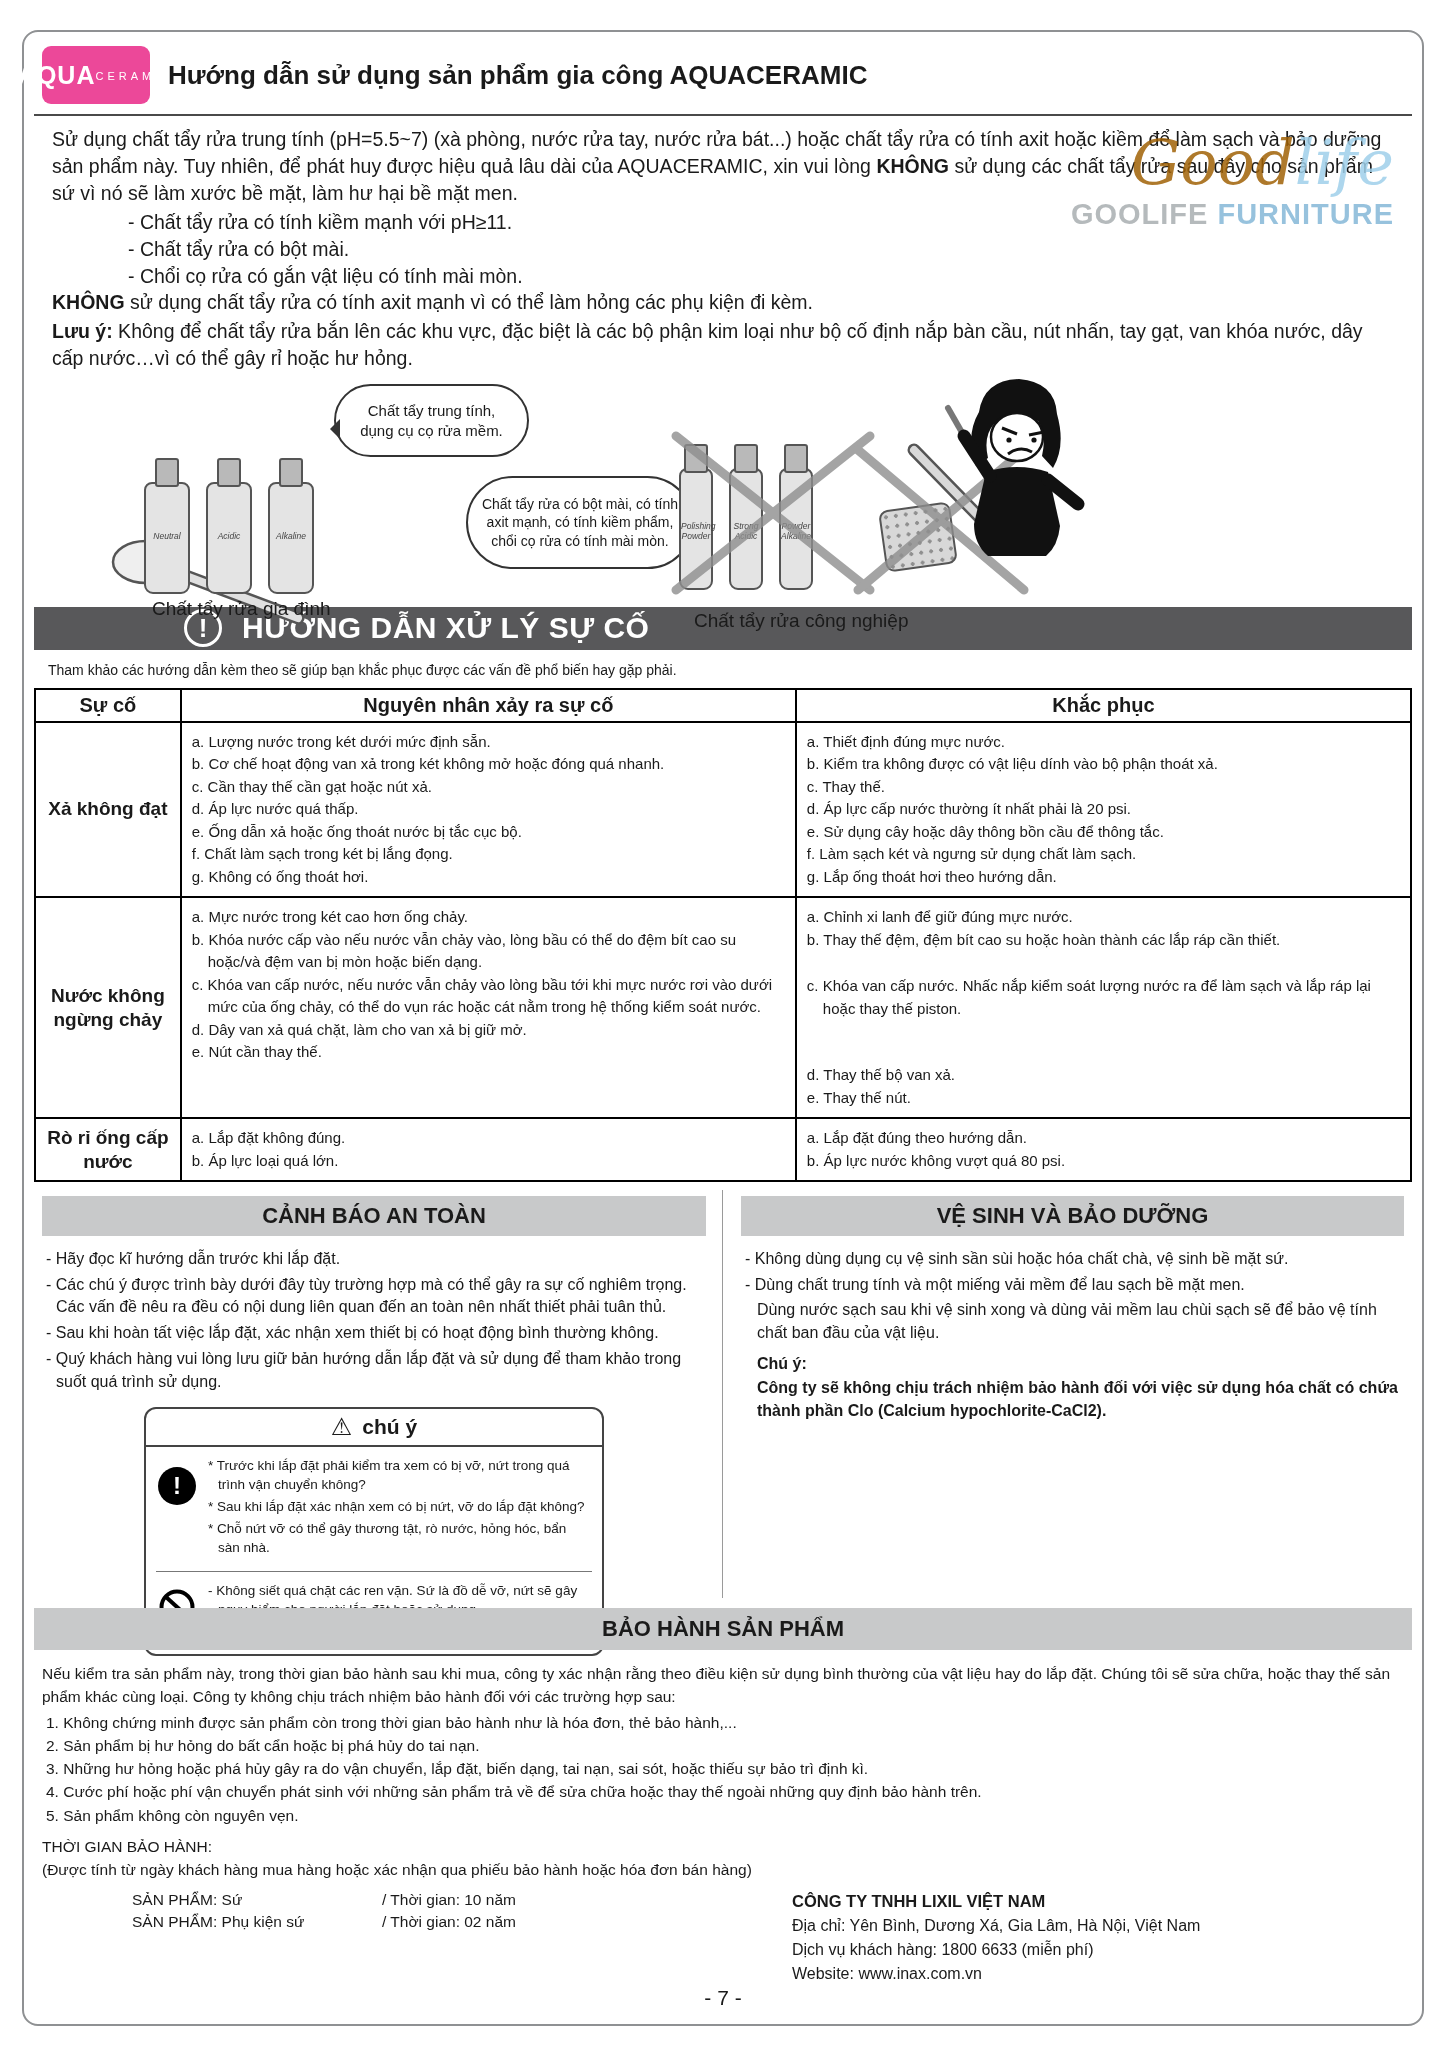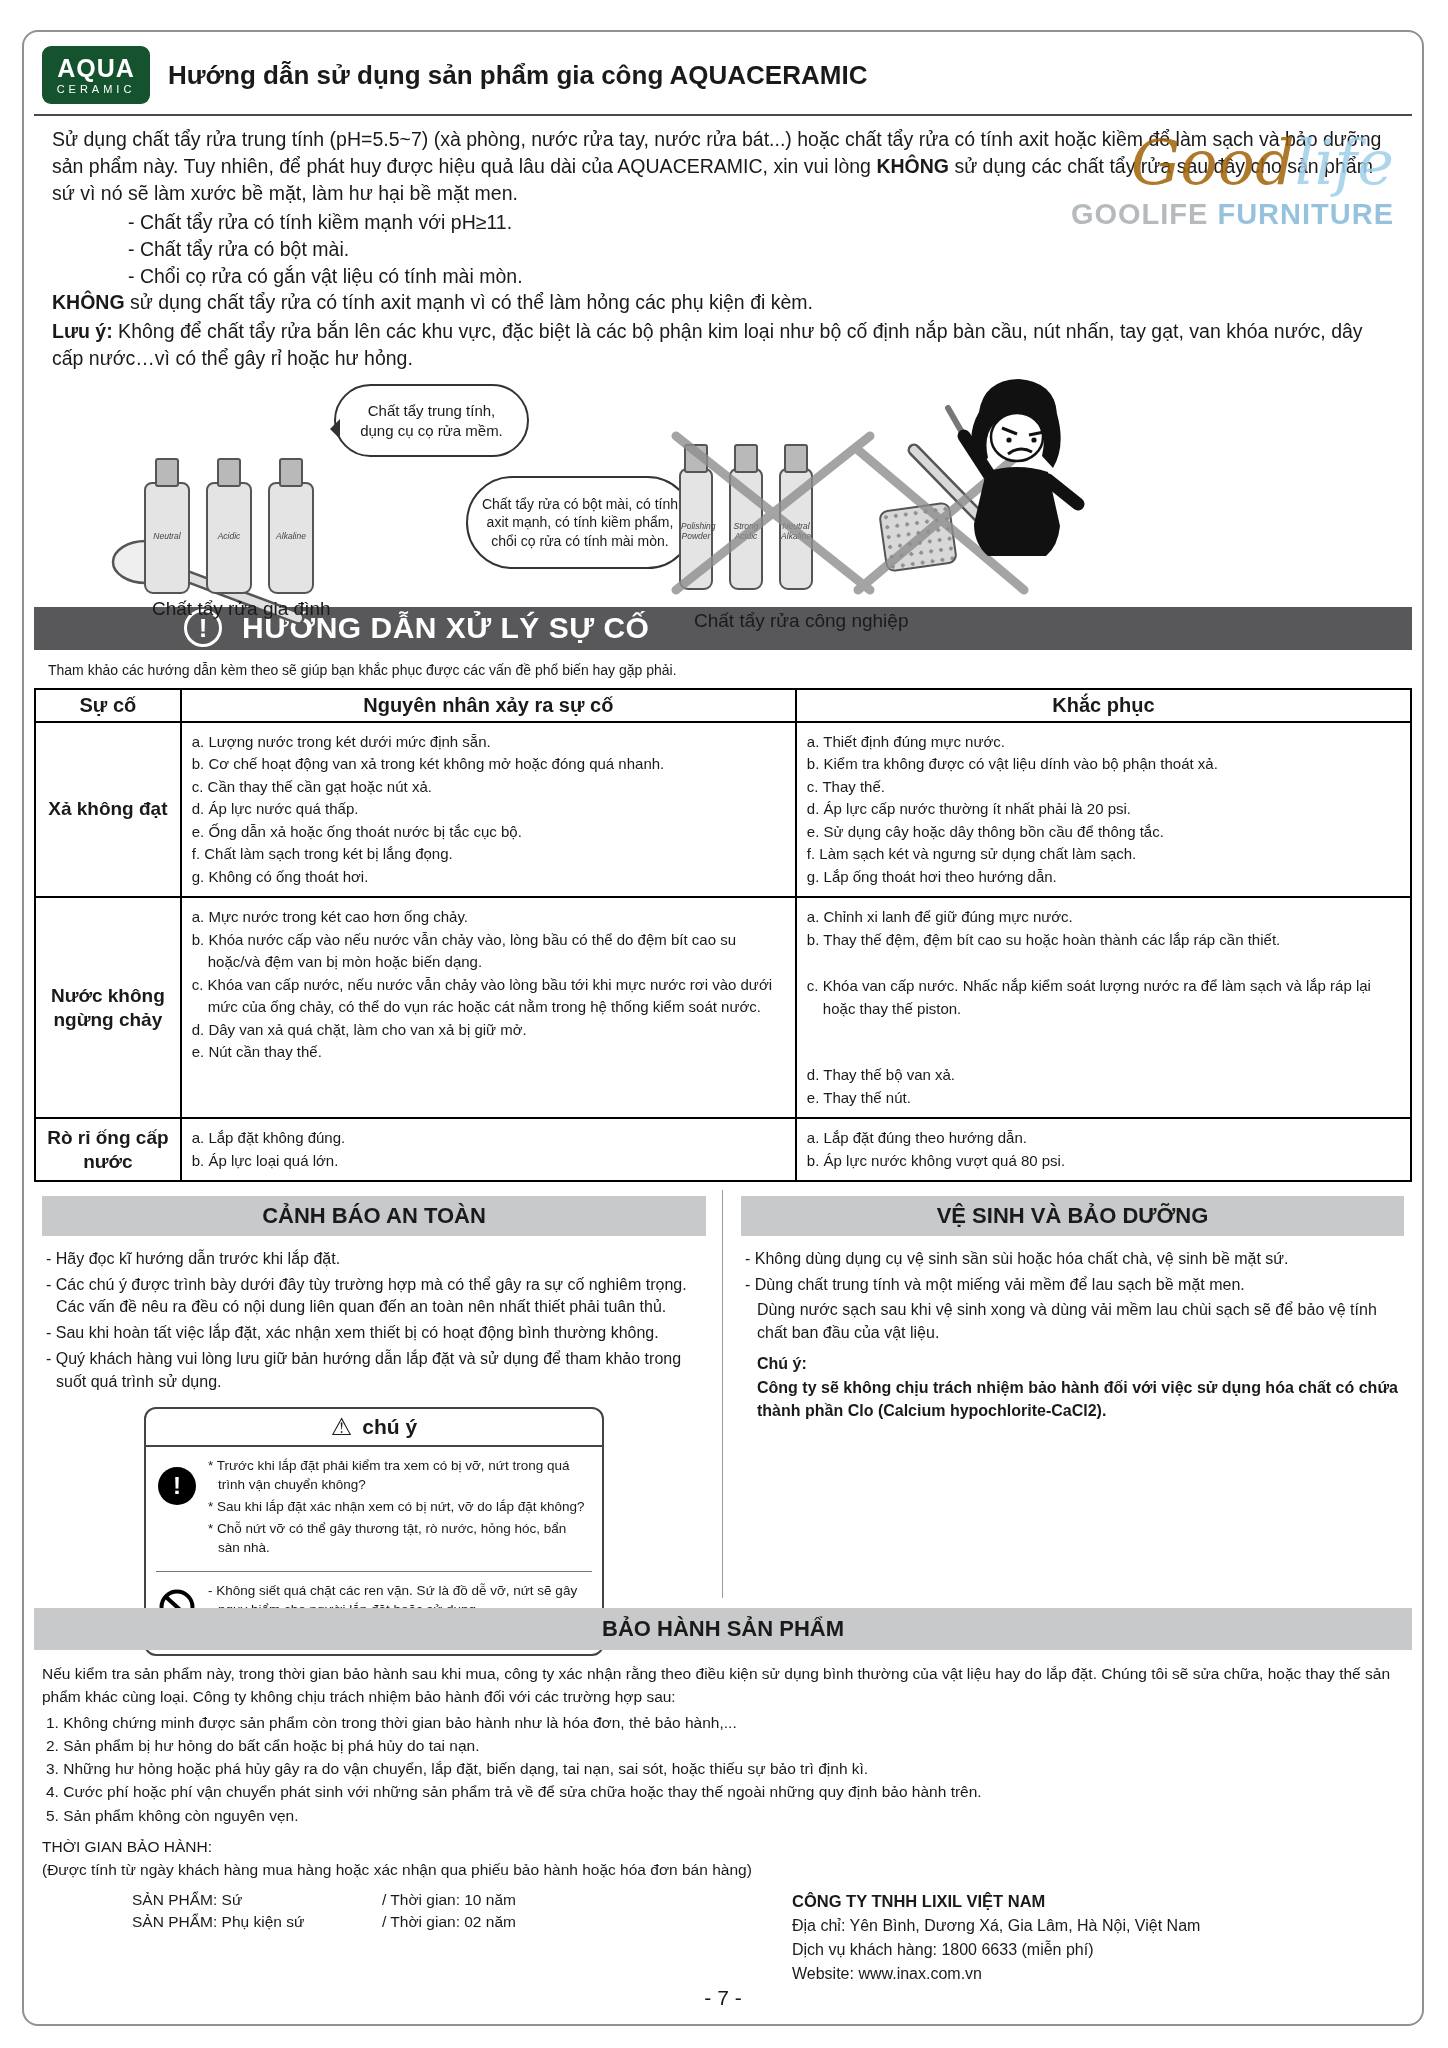--- a/index.html
+++ b/index.html
@@ -11,22 +11,22 @@
   }
   .sheet {
     position:absolute; left:22px; top:30px; width:1402px; height:1996px;
     border:2px solid #8f9193; border-radius:16px;
     padding:8px 10px 12px; display:flex; flex-direction:column;
   }
 
   
   .header { display:flex; align-items:center; gap:18px; padding:6px 8px 10px; border-bottom:2px solid #4a4a4a; }
   .logo-box {
-    background:#14532d; color:#fff; border-radius:9px;
-    width:108px; height:58px; display:flex; flex-direction:column;
+    background:#ec4899; color:#fff; border-radius:9px;
+    width:108px; height:58px; display:flex; flex-direction:row;
     align-items:center; justify-content:center; line-height:1;
   }
   .logo-top { font-size:25px; font-weight:bold; letter-spacing:1px; }
   .logo-bottom { font-size:11px; letter-spacing:4px; margin-top:3px; }
   .doc-title { font-size:26px; font-weight:bold; }
 
   
   .intro { position:relative; padding:10px 16px 0 18px; font-size:19.5px; line-height:1.38; }
   .intro .bullets .li { margin-left:76px; }
   .intro p { margin-bottom:2px; }
@@ -184,21 +184,21 @@
     <div class="bubble bubble2">Chất tẩy rửa có bột mài, có tính axit mạnh, có tính kiềm phẩm, chổi cọ rửa có tính mài mòn.</div>
 
     <div class="bottles bottles-right">
       <div class="bottle">
           <span class="label">Polishing Powder</span>
         </div>
       <div class="bottle">
           <span class="label">Strong Acidic</span>
         </div>
       <div class="bottle">
-          <span class="label">Neutral Alkaline</span>
+          <span class="label">Powder Alkaline</span>
         </div>
     </div>
 
     <div class="sponge"></div>
 
     <svg class="x-overlay" width="380" height="185" viewBox="0 0 380 185">
       <line x1="252" y1="28" x2="330" y2="108" stroke="#555" stroke-width="13" stroke-linecap="round"></line>
       <line x1="252" y1="28" x2="330" y2="108" stroke="#d9d9d9" stroke-width="8" stroke-linecap="round"></line>
       <g stroke="#8e8e8e" stroke-width="9" opacity="0.8" stroke-linecap="round">
         <line x1="14" y1="14" x2="208" y2="168"></line>

